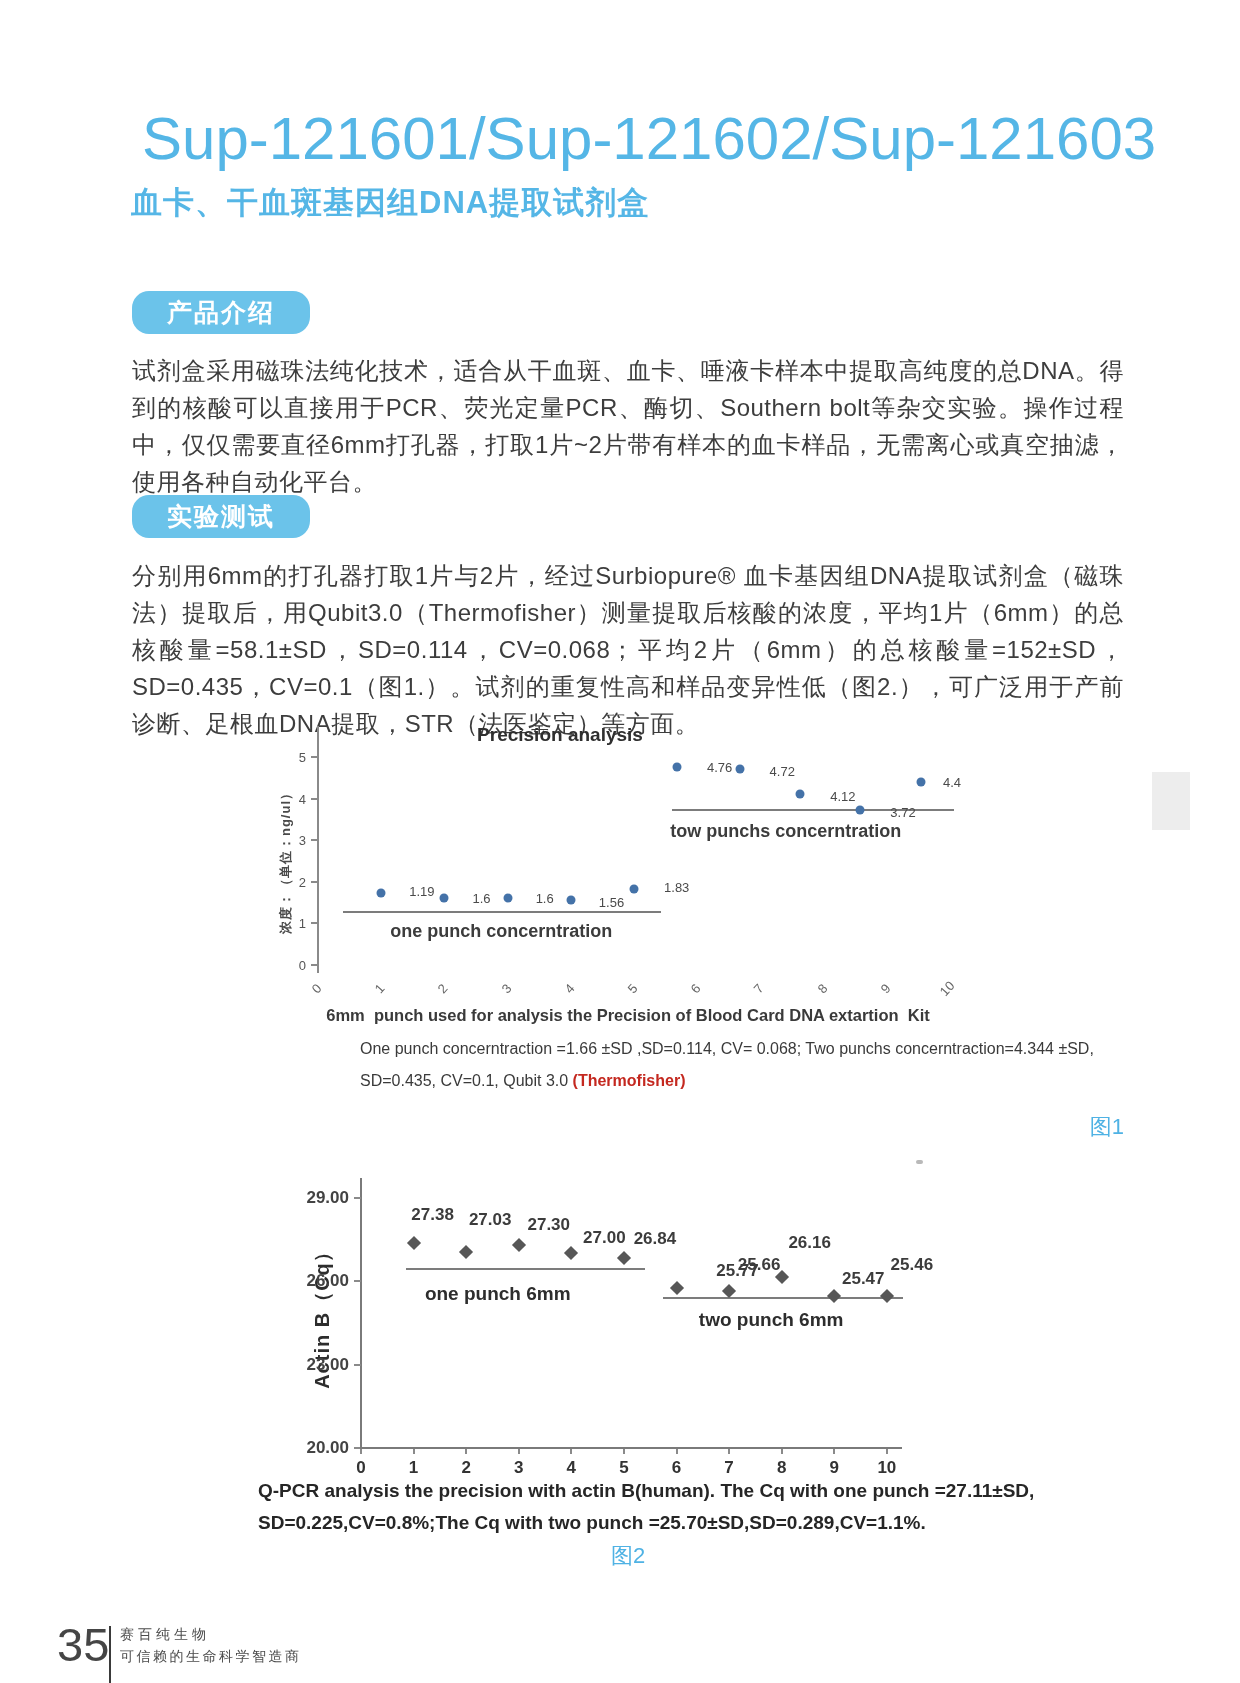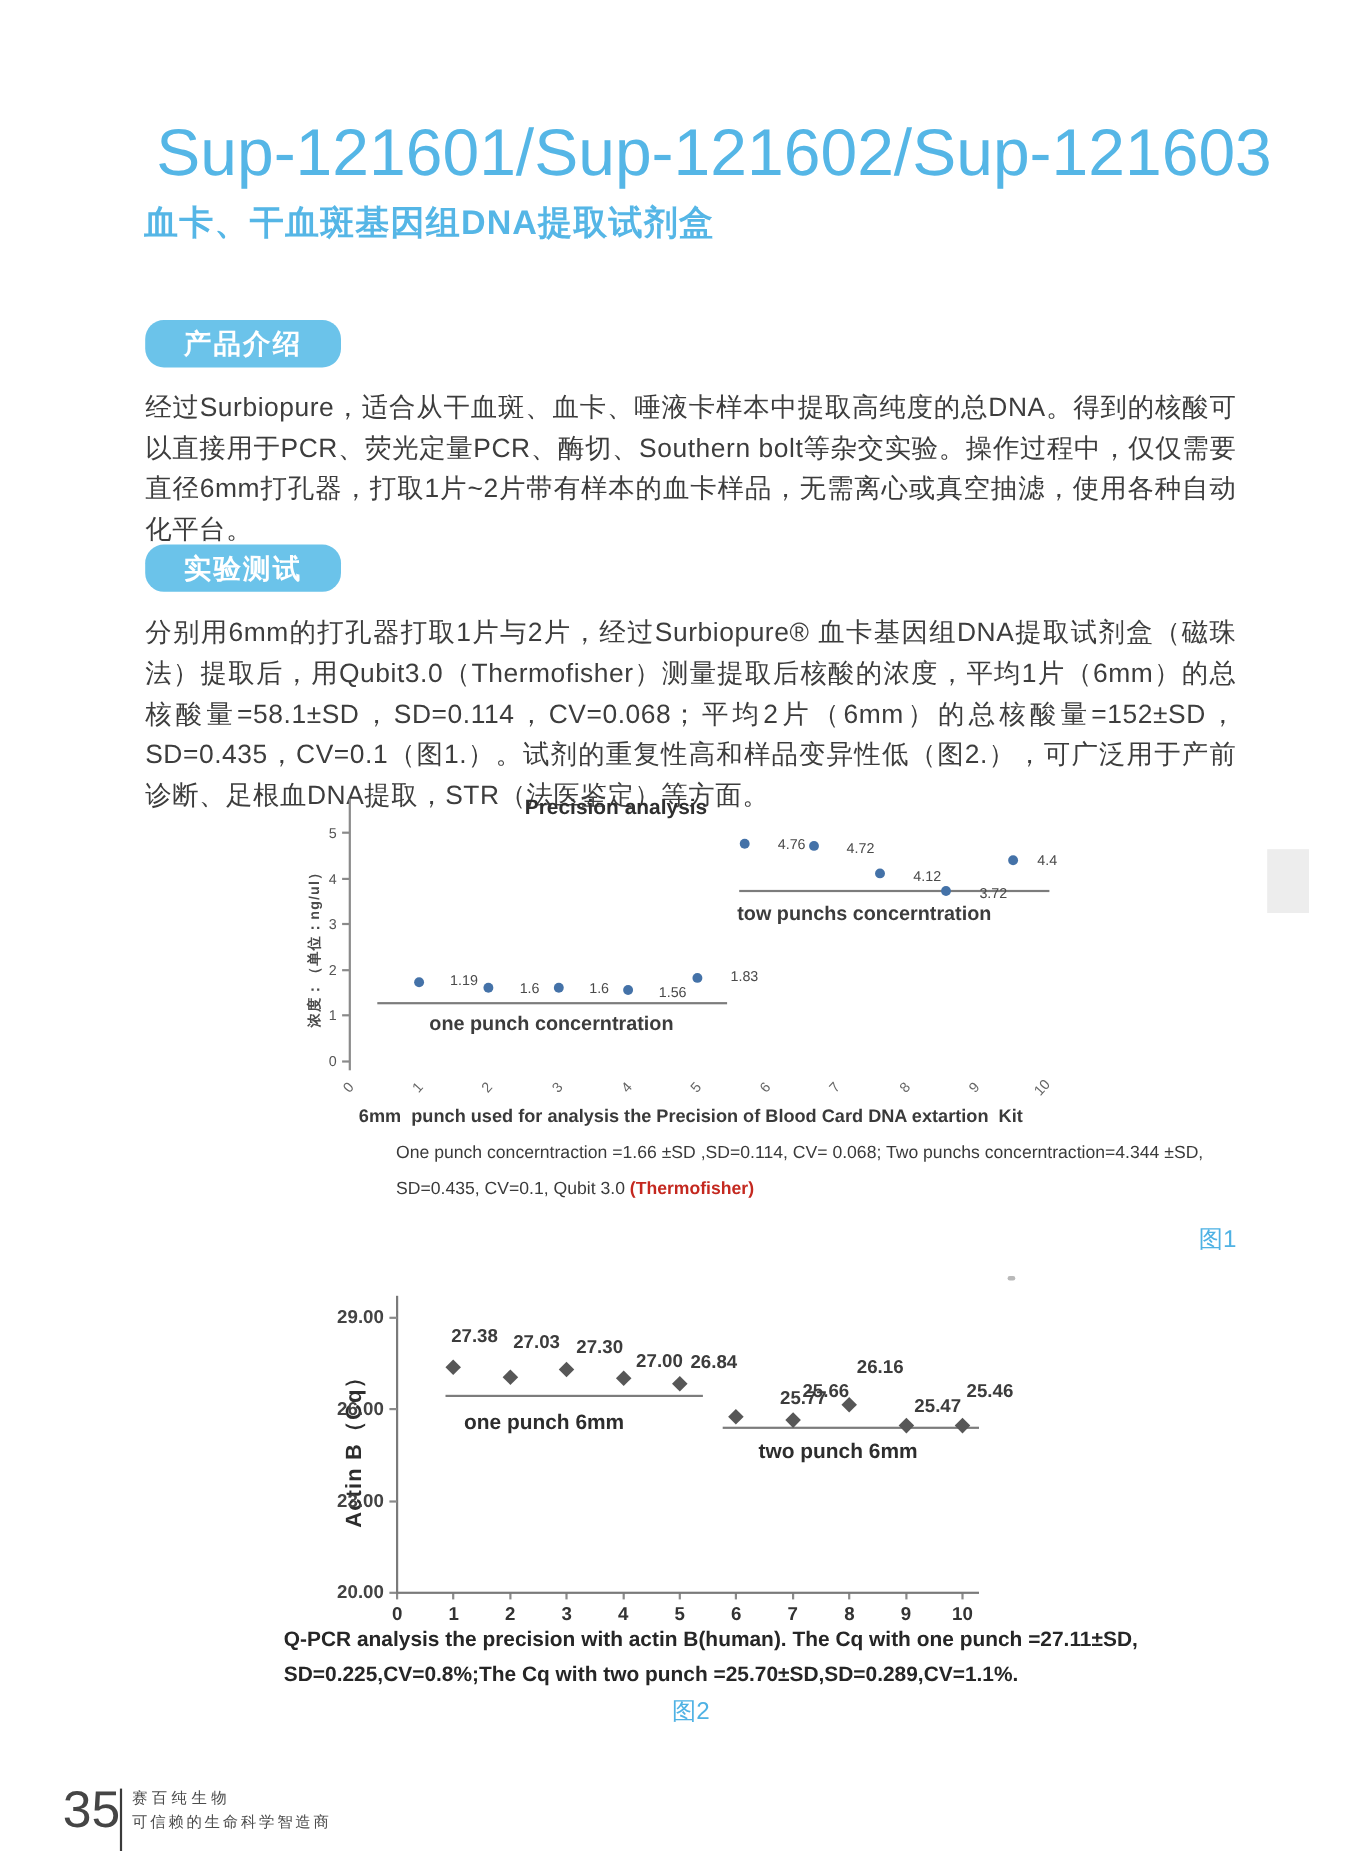--- a/index.html
+++ b/index.html
@@ -42,21 +42,21 @@
   .chart1::before{content:'';position:absolute;left:-1px;top:-14px;bottom:-8px;width:2px;background:#8a8a8a;}
   .chart1 .pt-label{font-size:13px;color:#4a4a4a;transform:translate(0,-50%);}
   .chart1 .ytick-label{font-size:13px;color:#555;}
   .chart1 .xtick-label{top:calc(100% + 16px);font-size:13px;color:#666;transform:translate(-70%,0) rotate(-48deg);}
   .chart1 .series-label{font-size:18px;font-weight:600;color:#3c3c3c;}
   .c1-title{left:430px;top:724px;width:260px;text-align:center;font-size:19px;font-weight:bold;color:#2f2f2f;}
   .c1-ylabel{left:286px;top:860px;transform:translate(-50%,-50%) rotate(-90deg);
              font-size:13px;font-weight:bold;color:#4a4a4a;white-space:nowrap;letter-spacing:1px;}
 
   
-  .chart2{left:361px;top:1186px;width:517px;height:262px;}
+  .chart2{left:361px;top:1186px;width:517px;height:262px;padding-left:12px;}
   .chart2::before{content:'';position:absolute;left:-1px;top:-8px;bottom:0;width:2px;background:#7a7a7a;}
   .chart2::after{content:'';position:absolute;left:-1px;right:-12px;bottom:-1px;height:2px;background:#7a7a7a;}
   .chart2 .pt-label{font-size:17px;font-weight:bold;color:#3c3c3c;transform:translate(-50%,-50%);}
   .chart2 .ytick-label{font-size:17px;font-weight:600;color:#434343;}
   .chart2 .xtick-label{top:calc(100% + 10px);font-size:17px;font-weight:bold;color:#333;transform:translate(-50%,0);}
   .chart2 .series-label{font-size:19px;font-weight:bold;color:#2d2d2d;}
   .c2-ylabel{left:322px;top:1315px;transform:translate(-50%,-50%) rotate(-90deg);
              font-size:20px;font-weight:bold;color:#2d2d2d;white-space:nowrap;letter-spacing:1px;}
 
   
@@ -87,21 +87,21 @@
 <body>
 
 <div class="page">
 
   <div class="abs title">Sup-121601/Sup-121602/Sup-121603</div>
   <div class="abs subtitle">血卡、干血斑基因组DNA提取试剂盒</div>
 
   <div class="abs badge badge1">
     <span>产品介绍</span>
   </div>
-  <div class="abs body-text p1">经过Surbiopure，适合从干血斑、血卡、唾液卡样本中提取高纯度的总DNA。得到的核酸可以直接用于PCR、荧光定量PCR、酶切、Southern bolt等杂交实验。操作过程中，仅仅需要直径6mm打孔器，打取1片~2片带有样本的血卡样品，无需离心或真空抽滤，使用各种自动化平台。</div>
+  <div class="abs body-text p1">试剂盒采用磁珠法纯化技术，适合从干血斑、血卡、唾液卡样本中提取高纯度的总DNA。得到的核酸可以直接用于PCR、荧光定量PCR、酶切、Southern bolt等杂交实验。操作过程中，仅仅需要直径6mm打孔器，打取1片~2片带有样本的血卡样品，无需离心或真空抽滤，使用各种自动化平台。</div>
 
   <div class="abs badge badge2">
     <span>实验测试</span>
   </div>
   <div class="abs body-text p2">分别用6mm的打孔器打取1片与2片，经过Surbiopure® 血卡基因组DNA提取试剂盒（磁珠法）提取后，用Qubit3.0（Thermofisher）测量提取后核酸的浓度，平均1片（6mm）的总核酸量=58.1±SD，SD=0.114，CV=0.068；平均2片（6mm）的总核酸量=152±SD，SD=0.435，CV=0.1（图1.）。试剂的重复性高和样品变异性低（图2.），可广泛用于产前诊断、足根血DNA提取，STR（法医鉴定）等方面。</div>
 
   <div class="abs c1-title">Precision analysis</div>
   <div class="abs c1-ylabel">浓度：（单位：ng/ul）</div>
   <div class="abs chart-plot chart1">
       <div class="ytick-dash" style="top: 7.57856%;"></div>

